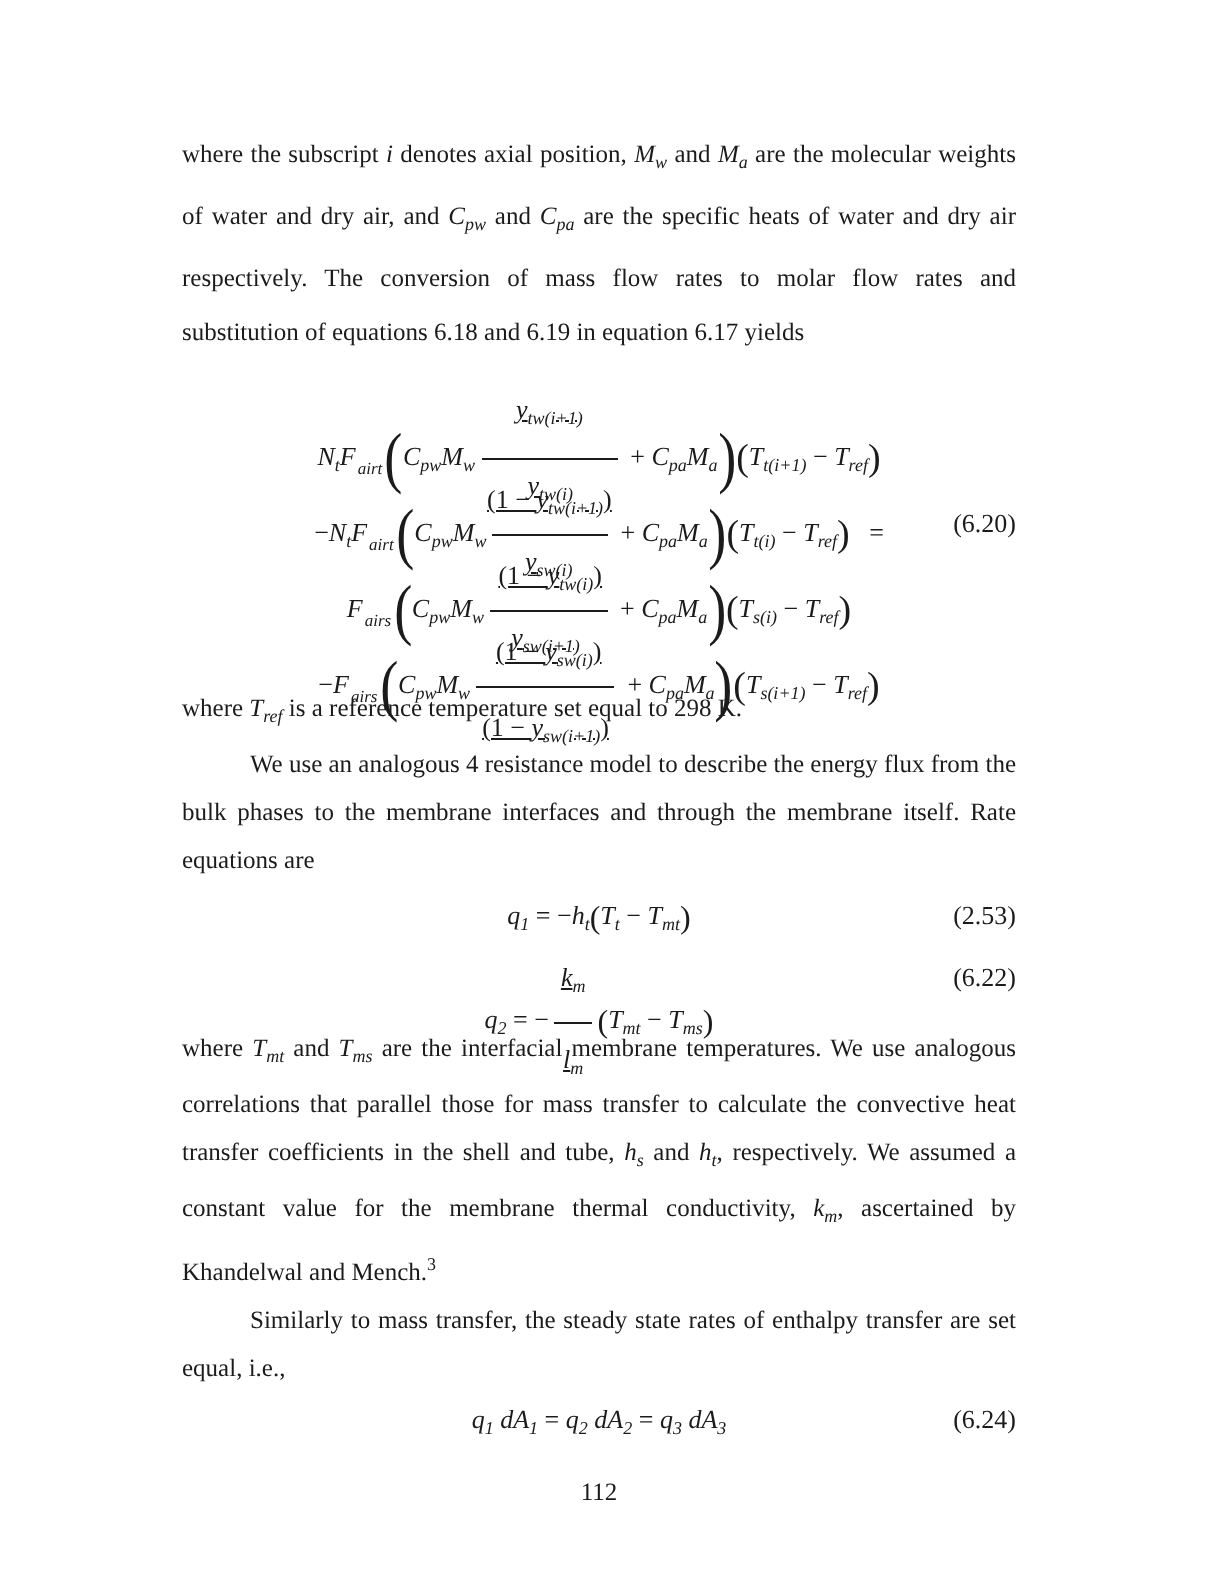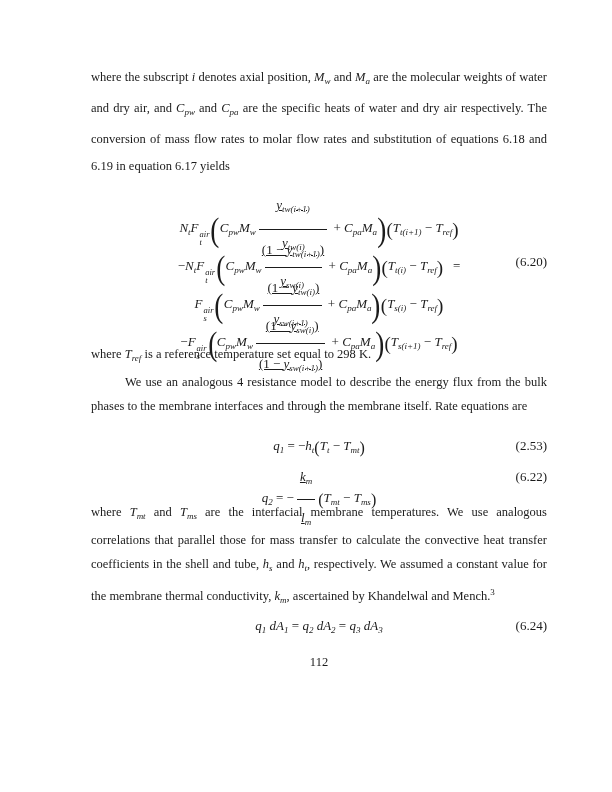--- a/index.html
+++ b/index.html
@@ -2,21 +2,21 @@
 <html><head>
 <meta charset="utf-8">
 <style>
   html,body{margin:0;padding:0;background:#e8e8e8;}
   .page{
     position:relative;
     width:612px;height:792px;
     margin:0 auto;
     background:#ffffff;
     box-sizing:border-box;
-    padding:64px 65px 0 91px;
+    padding:64px 104px 0 91px;
     font-family:"Liberation Serif","DejaVu Serif",serif;
     font-size:12.5px;
     color:#1b1b1b;
     overflow:hidden;
   }
   p.body-text{
     margin:0;
     line-height:24px;
     text-align:justify;
   }
@@ -24,34 +24,34 @@
   p.body-text.indent{text-indent:34px;}
   p.body-text.nojust{text-align:left;}
   p.spaced-above{margin-top:4px;}
   p.spaced-above-lg{margin-top:6px;}
 
   
   .eq-block{position:relative;margin-top:6px;}
   .eq-line{height:38px;line-height:38px;text-align:center;white-space:nowrap;font-size:13px;}
   .eq-row{position:relative;text-align:center;height:24px;line-height:24px;white-space:nowrap;font-size:13px;margin-top:2px;}
   .eq-row.tall{height:34px;line-height:34px;}
-  .eq-row.first-eq{margin-top:16px;}
+  .eq-row.first-eq{margin-top:4px;}
   .eq-num{
     position:absolute;right:0;top:50%;
     transform:translateY(-50%);
     font-size:13px;font-style:normal;line-height:14px;
   }
 
   
   .m-r{white-space:pre;}
   .m-v{font-style:italic;}
   .m-sub{font-size:9px;font-style:italic;vertical-align:-3px;white-space:pre;}
   .m-fn{font-size:9px;vertical-align:5px;}
   .m-stack{
-    display:inline-flex;flex-direction:column;align-items:flex-start;
+    display:inline-flex;flex-direction:row;align-items:flex-start;
     vertical-align:-5px;font-size:8.5px;line-height:8px;font-style:italic;
     margin-left:1px;margin-right:1px;
   }
   .m-frac{display:inline-block;vertical-align:middle;text-align:center;margin:0 3px;text-decoration:underline;}
   .m-num{display:block;padding:0 3px 1px;}
   .m-den{display:block;border-top:1px solid #1b1b1b;padding:1px 3px 0;}
   .m-par-lg{display:inline-block;height:36px;line-height:36px;font-size:34px;vertical-align:middle;transform:scaleX(.8);margin:0 -1px;}
   .m-par-md{display:inline-block;height:20px;line-height:20px;font-size:19px;vertical-align:middle;}
   .m-par-sm{display:inline-block;height:17px;line-height:17px;font-size:16px;vertical-align:middle;}
 
@@ -99,20 +99,21 @@
   </div>
 
   <div class="eq-row tall">
     <span><span class="m-v">q</span><span class="m-sub">2</span><span class="m-r"> = −</span><span class="m-frac"><span class="m-num"><span class="m-v">k</span><span class="m-sub">m</span></span><span class="m-den"><span class="m-v">l</span><span class="m-sub">m</span></span></span><span class="m-par-sm">(</span><span class="m-v">T</span><span class="m-sub">mt</span><span class="m-r"> − </span><span class="m-v">T</span><span class="m-sub">ms</span><span class="m-par-sm">)</span></span>
     <span class="eq-num">(6.22)</span>
   </div>
 
 
   <p class="body-text spaced-above-lg">where <span class="m-v">T</span><span class="m-sub">mt</span> and <span class="m-v">T</span><span class="m-sub">ms</span> are the interfacial membrane temperatures.  We use analogous correlations that parallel those for mass transfer to calculate the convective heat transfer coefficients in the shell and tube, <span class="m-v">h</span><span class="m-sub">s</span> and <span class="m-v">h</span><span class="m-sub">t</span>, respectively.  We assumed a constant value for the membrane thermal conductivity, <span class="m-v">k</span><span class="m-sub">m</span>, ascertained by Khandelwal and Mench.<span class="m-fn">3</span></p>
 
+  <p class="body-text indent">Similarly to mass transfer, the steady state rates of enthalpy transfer are set equal, i.e.,</p>
 
   <div class="eq-row">
     <span><span class="m-v">q</span><span class="m-sub">1</span><span class="m-r"> </span><span class="m-v">dA</span><span class="m-sub">1</span><span class="m-r"> = </span><span class="m-v">q</span><span class="m-sub">2</span><span class="m-r"> </span><span class="m-v">dA</span><span class="m-sub">2</span><span class="m-r"> = </span><span class="m-v">q</span><span class="m-sub">3</span><span class="m-r"> </span><span class="m-v">dA</span><span class="m-sub">3</span></span>
     <span class="eq-num">(6.24)</span>
   </div>
 
   <div class="page-number">112</div>
 
 </div>
 

